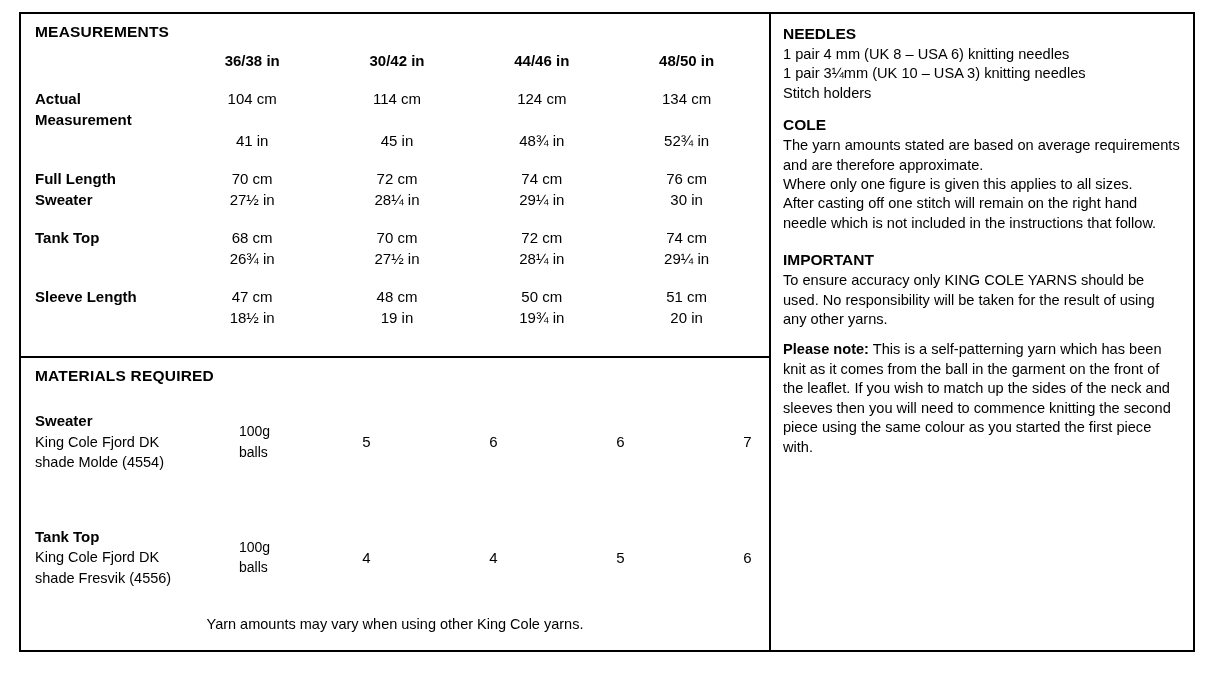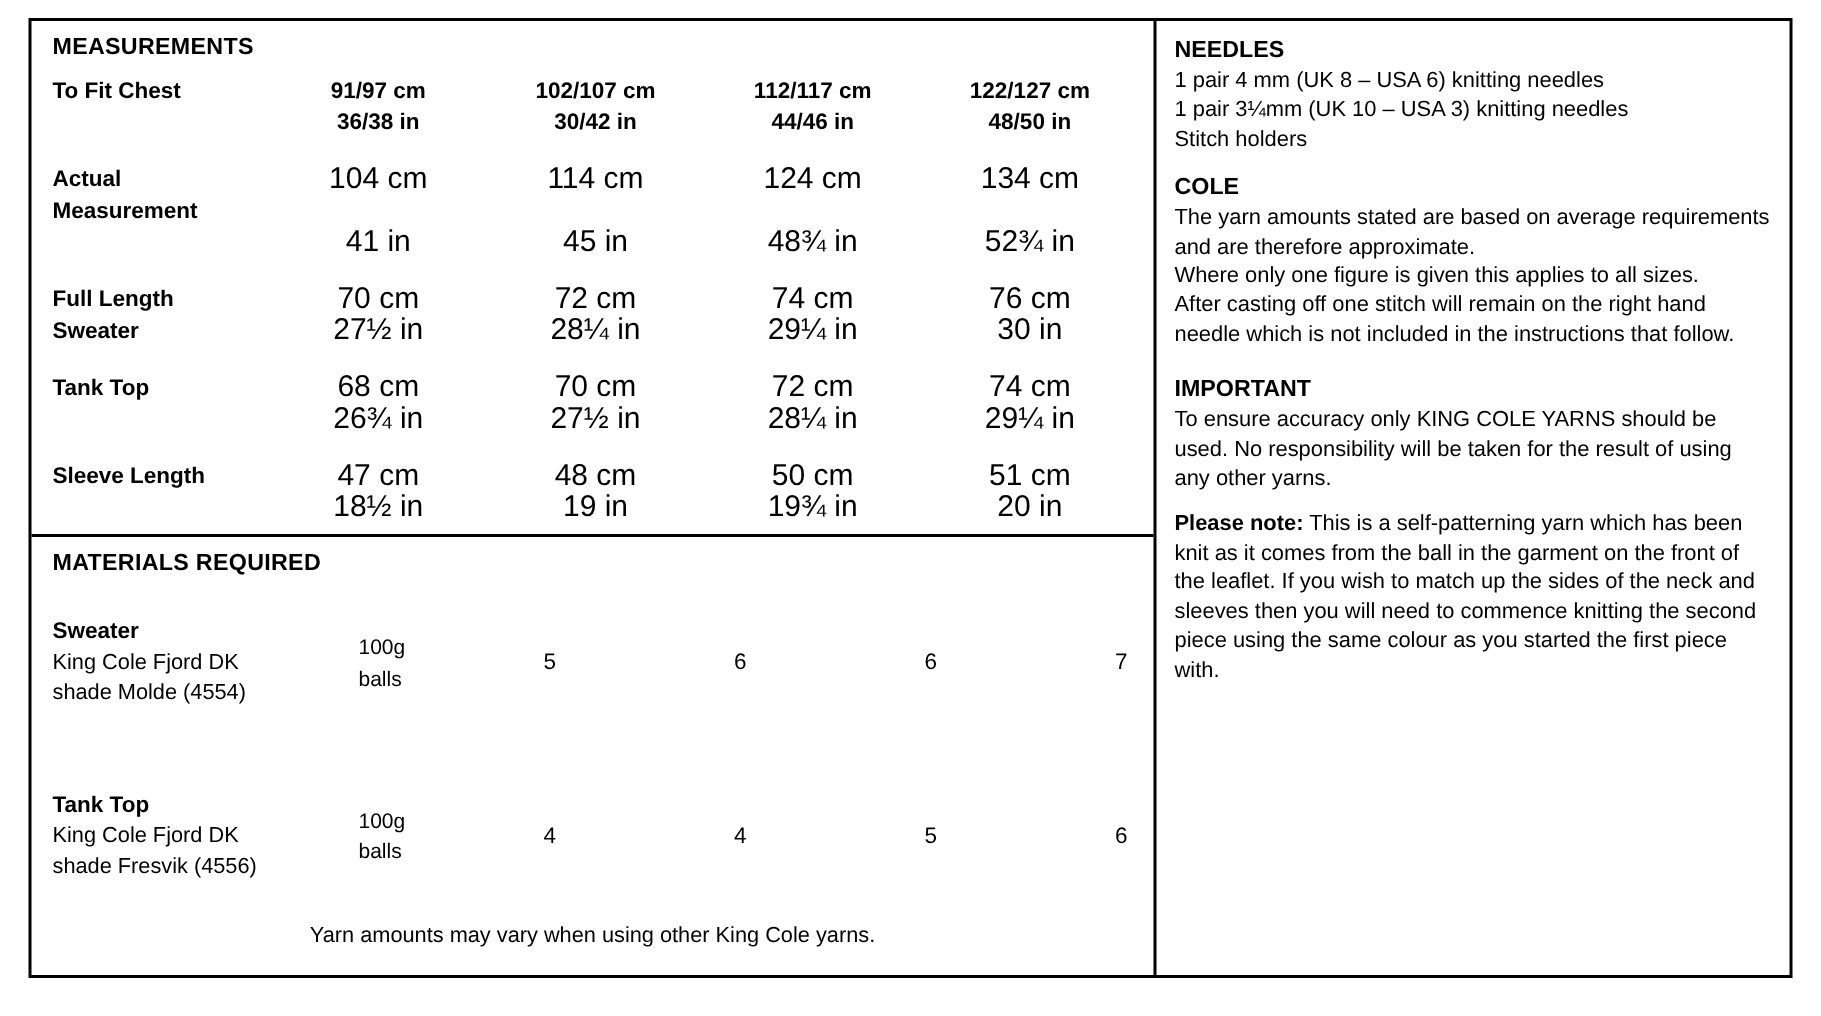--- a/index.html
+++ b/index.html
@@ -69,21 +69,21 @@
   .col-size  { width: 127px; }
   .rowlabel {
     font-weight: bold;
     font-size: 15px;
     line-height: 21px;
     padding-left: 8px;
   }
   .sizecell {
     text-align: center;
     line-height: 21px;
-    font-size: 20px;
+    font-size: 15px;
   }
   .sizehead {
     text-align: center;
     font-weight: bold;
     font-size: 15px;
     line-height: 21px;
   }
   .spacer-row td { height: 17px; }
   .spacer-row-sm td { height: 9px; }
 
@@ -150,27 +150,20 @@
     <div class="left-col">
 
       <div class="measure-block">
         <div class="section-title">MEASUREMENTS</div>
 
         <table class="meas">
           <tbody>
               <tr class="spacer-row-sm">
                 <td colspan="5"></td>
               </tr>
-          <tr>
-            <td class="col-label rowlabel">To Fit Chest</td>
-            <td class="col-size sizehead">91/97 cm</td>
-            <td class="col-size sizehead">102/107 cm</td>
-            <td class="col-size sizehead">112/117 cm</td>
-            <td class="col-size sizehead">122/127 cm</td>
-          </tr>
           <tr>
             <td class="col-label rowlabel"></td>
             <td class="col-size sizehead">36/38 in</td>
             <td class="col-size sizehead">30/42 in</td>
             <td class="col-size sizehead">44/46 in</td>
             <td class="col-size sizehead">48/50 in</td>
           </tr>
 
           <tr class="spacer-row">
                 <td colspan="5"></td>

